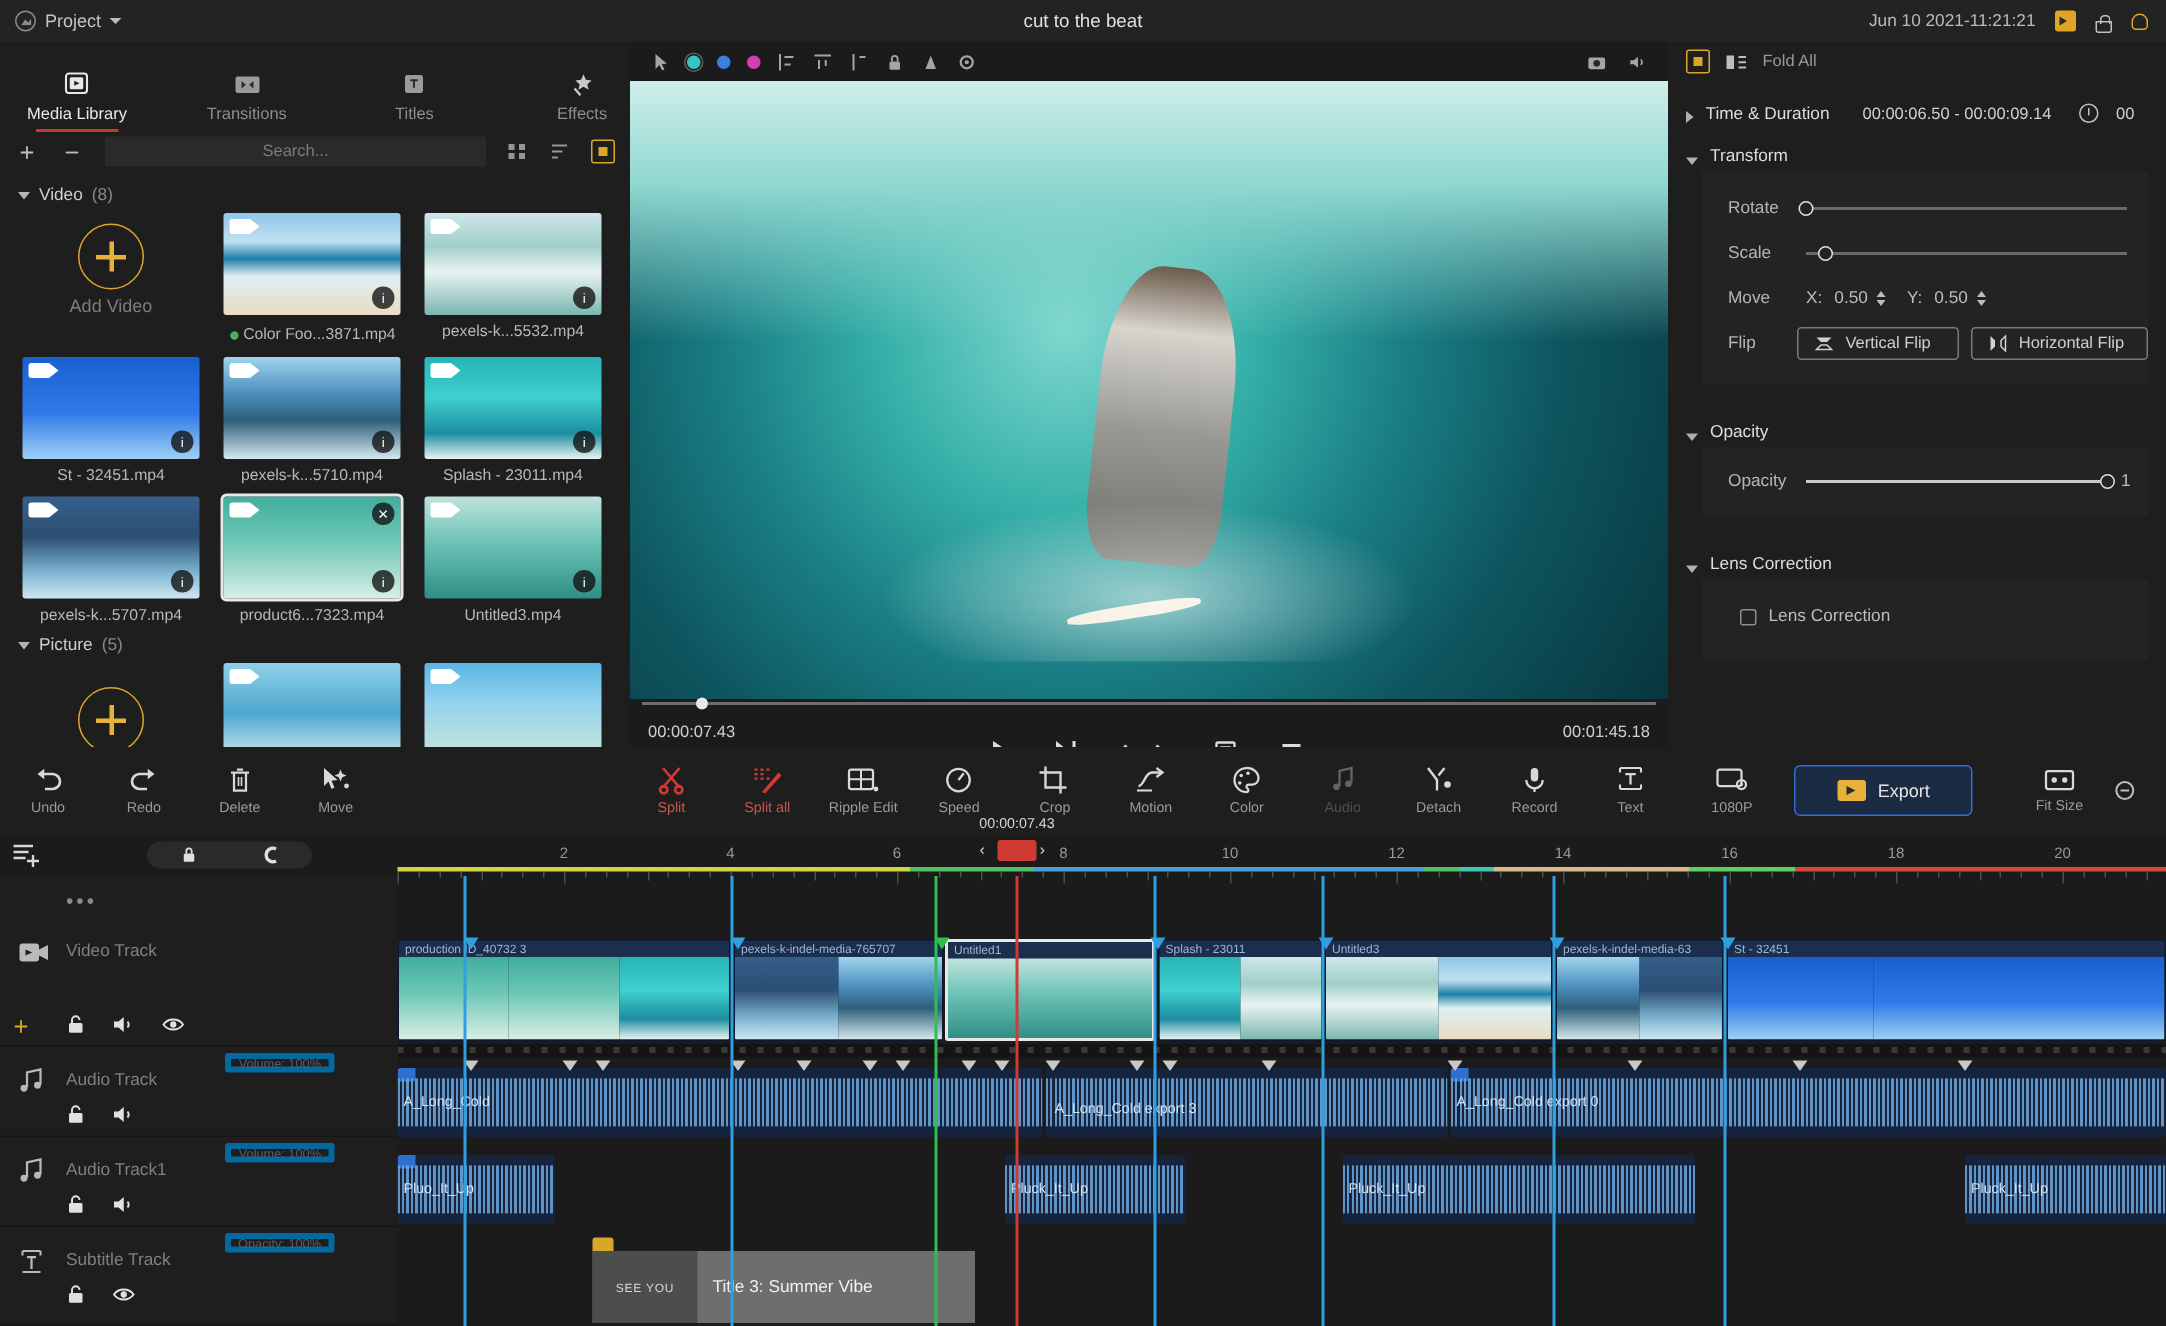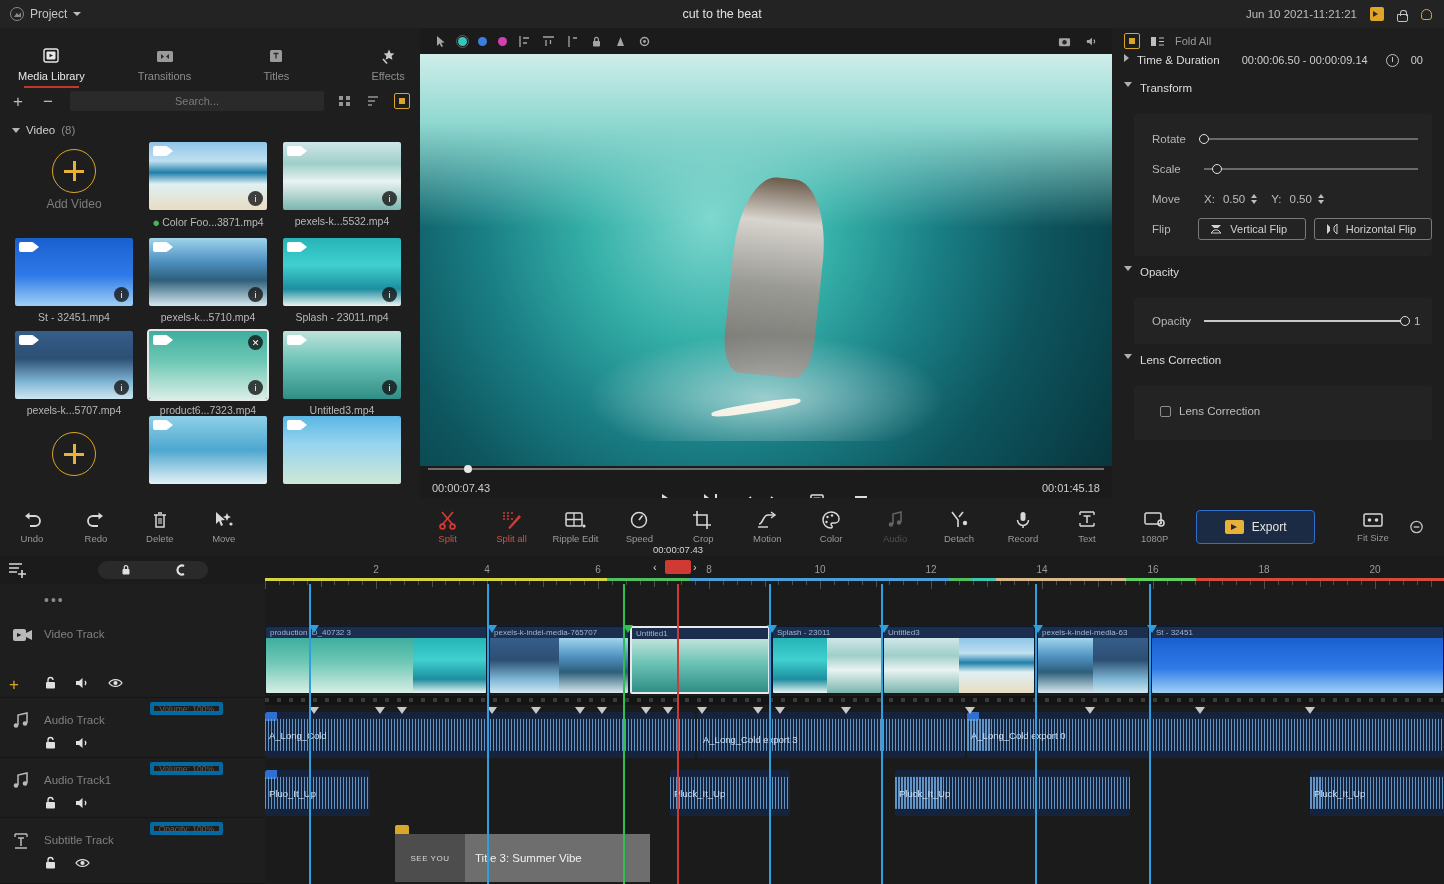--- a/index.html
+++ b/index.html
@@ -107,21 +107,21 @@
   .pv-time-r { position:absolute; right:12px; top:8px; font-size:11px; color:#cfcfcf; }
   .pv-center { position:absolute; left:0; right:0; top:18px; display:flex; justify-content:center;
     align-items:center; gap:24px; }
   .pv-btn { cursor:pointer; opacity:.92; }
   .pv-corner { position:absolute; right:10px; top:32px; display:flex; gap:16px; opacity:.7; }
 
   
   .props { position:absolute; left:1112px; top:28px; width:332px; height:470px; background:#1e1e1e; overflow:hidden; }
   .props-top { height:26px; display:flex; align-items:center; gap:10px; padding:0 12px; }
   .fold-txt { font-size:11px; color:#9a9a9a; }
-  .prow-head { height:28px; display:flex; align-items:flex-start; gap:8px; padding:0 12px; font-size:11.5px; color:#ddd; }
+  .prow-head { height:28px; display:flex; align-items:flex-end; gap:8px; padding:0 12px; font-size:11.5px; color:#ddd; }
   .tri-r { width:0;height:0;border-top:4px solid transparent;border-bottom:4px solid transparent;border-left:5px solid #b0b0b0;}
   .tri-d { width:0;height:0;border-left:4px solid transparent;border-right:4px solid transparent;border-top:5px solid #b0b0b0;}
   .td-val { font-size:11px; color:#cfcfcf; margin-left:14px; }
   .clock { width:13px;height:13px;border-radius:50%;border:1.4px solid #c0c0c0;margin-left:10px;position:relative;}
   .clock::after{content:"";position:absolute;left:5px;top:2px;width:1.3px;height:5px;background:#c0c0c0;}
   .sec-box { background:#232323; margin:4px 12px 10px 22px; border-radius:3px; padding:10px 0 12px 0; }
   .prop-line { display:flex; align-items:center; height:30px; padding-left:18px; font-size:11.5px; color:#bdbdbd; }
   .prop-line .nm { width:52px; color:#b6b6b6; }
   .slider { flex:1; height:2px; background:#6a6a6a; position:relative; margin-right:14px; }
   .slider .hd { position:absolute; top:-4px; width:10px; height:10px; border-radius:50%;
@@ -358,20 +358,25 @@
 
         <div class="cell">
           <div class="thumb t8">
             <span class="cam"></span>
             <span class="badge">i</span>
           </div>
           <div class="cap">Untitled3.mp4</div>
         </div>
       </div>
 
+      <div class="sec-head">
+        <span class="tri"></span>
+        <span>Picture</span>
+        <span class="cnt">(5)</span>
+      </div>
       <div class="grid">
         <div class="cell">
           <div class="addcell">
               <div class="plus-circle"></div>
             </div>
         </div>
         <div class="cell">
           <div class="thumb t9">
             <span class="cam"></span>
           </div>

